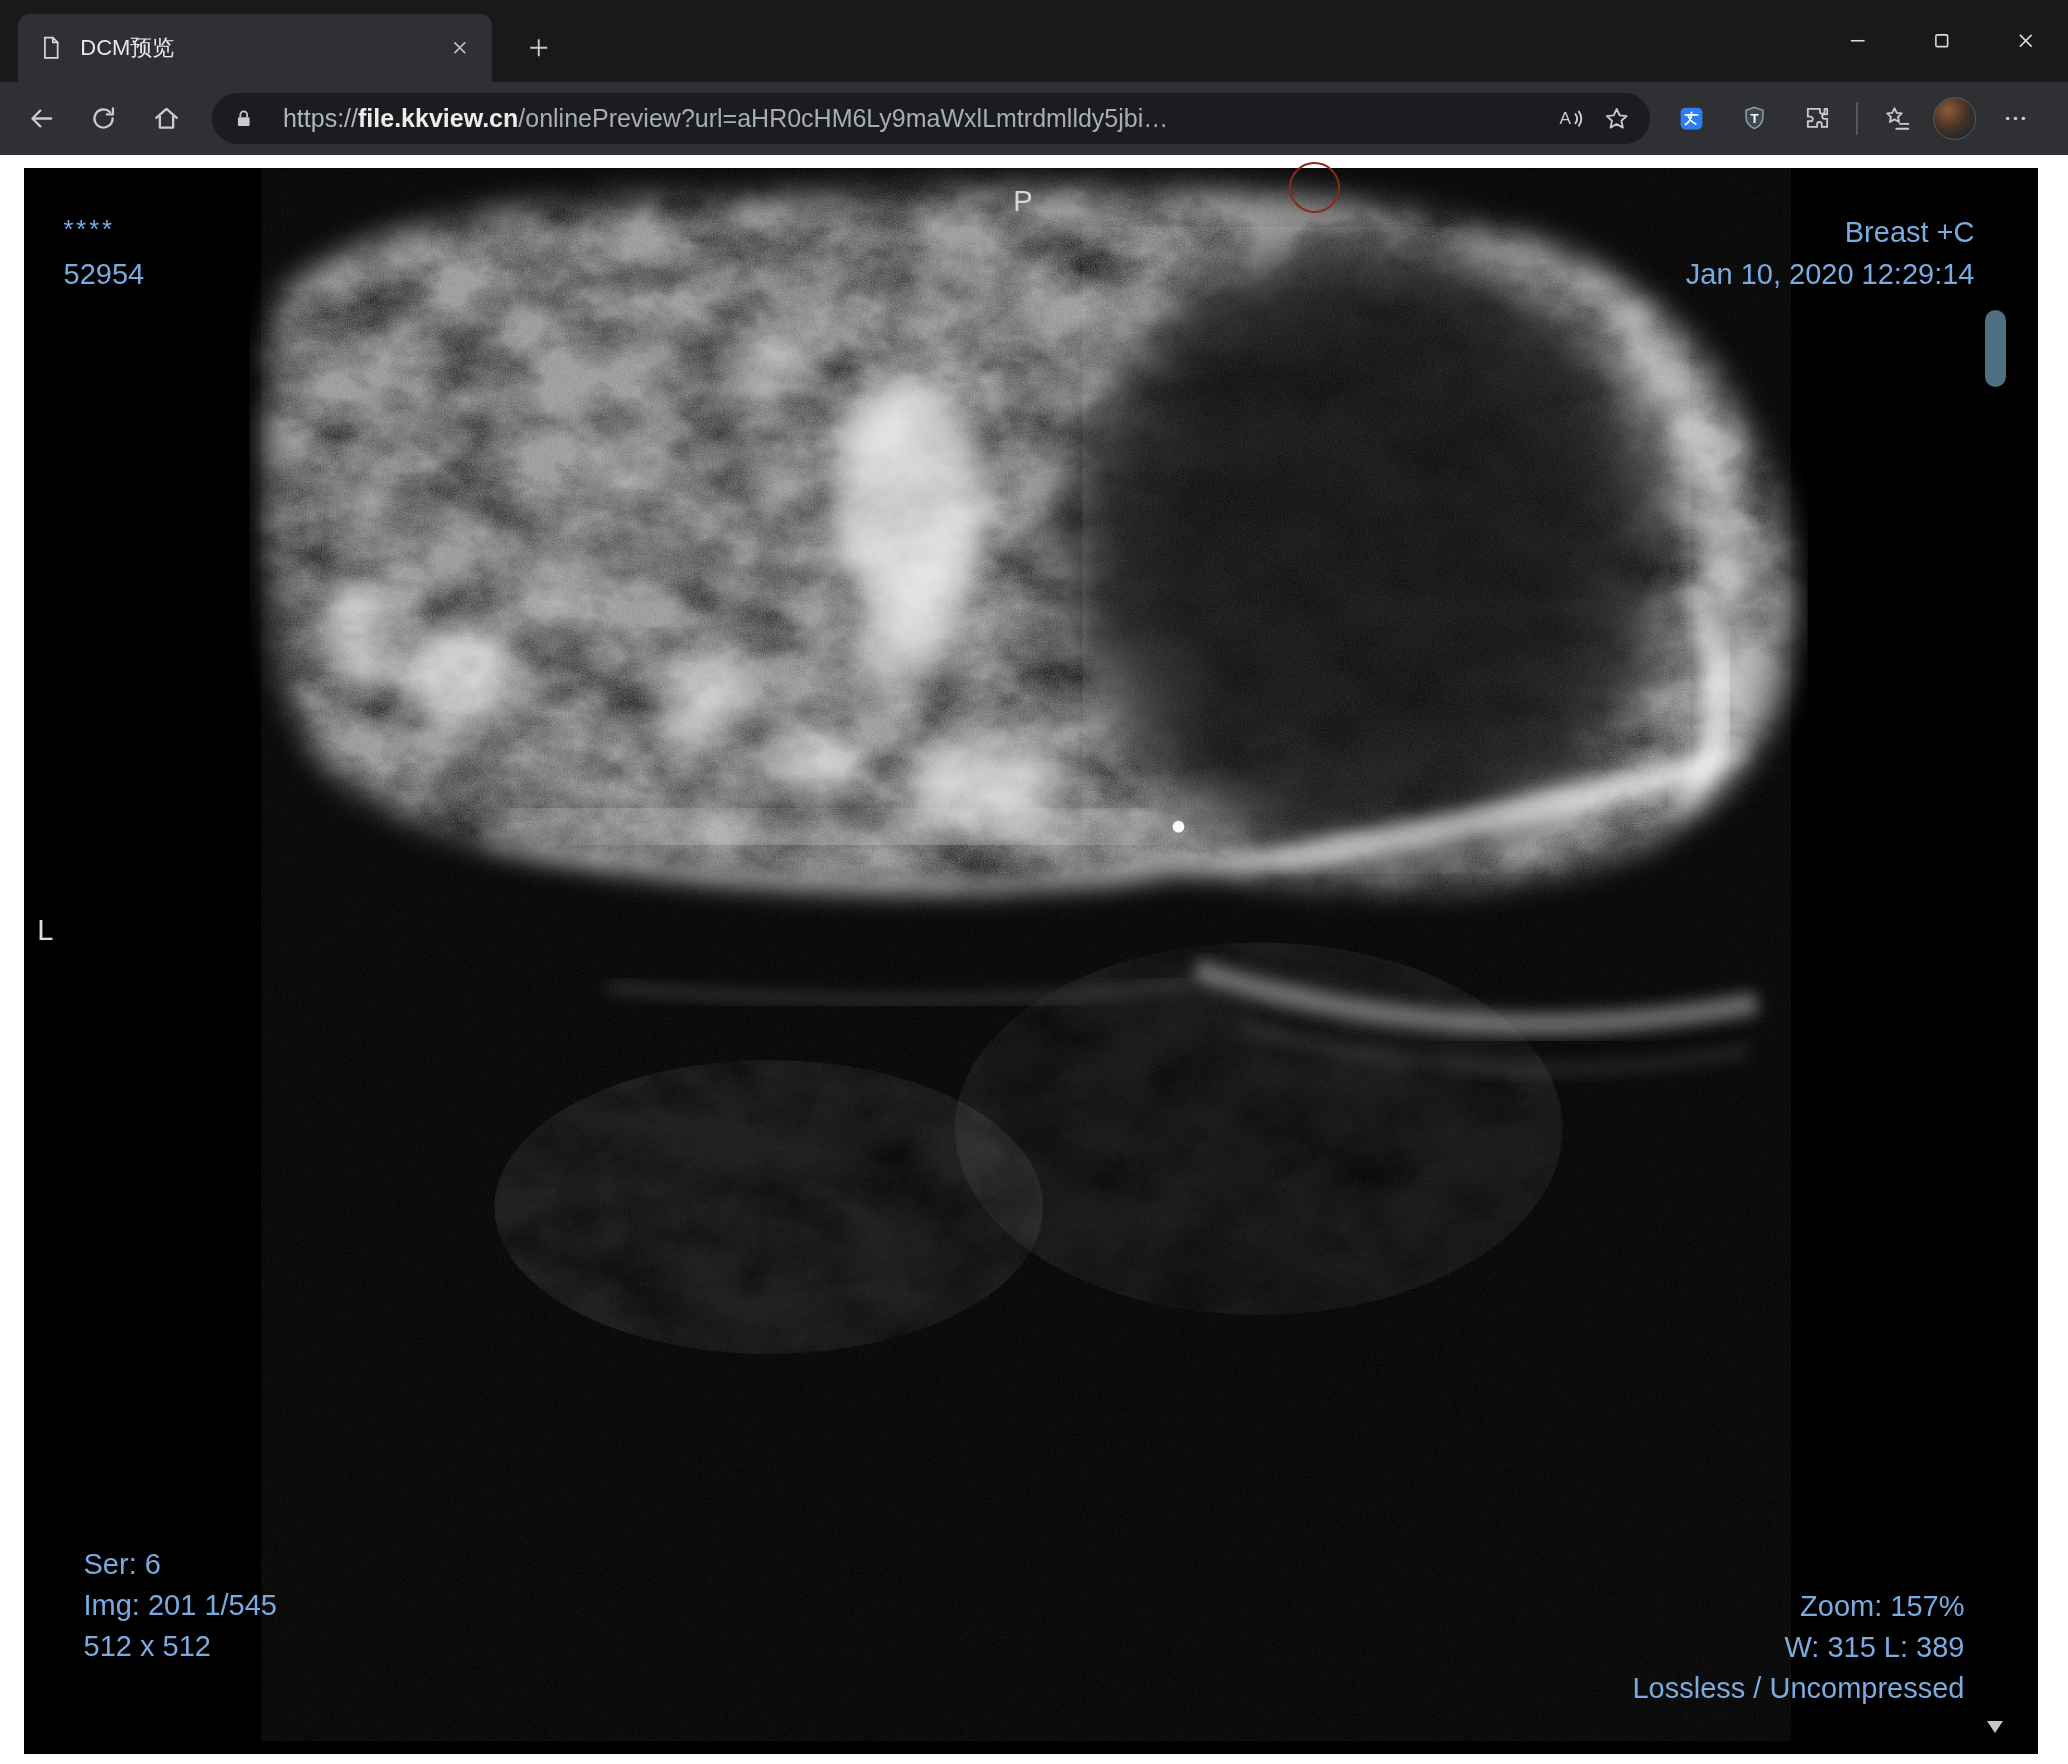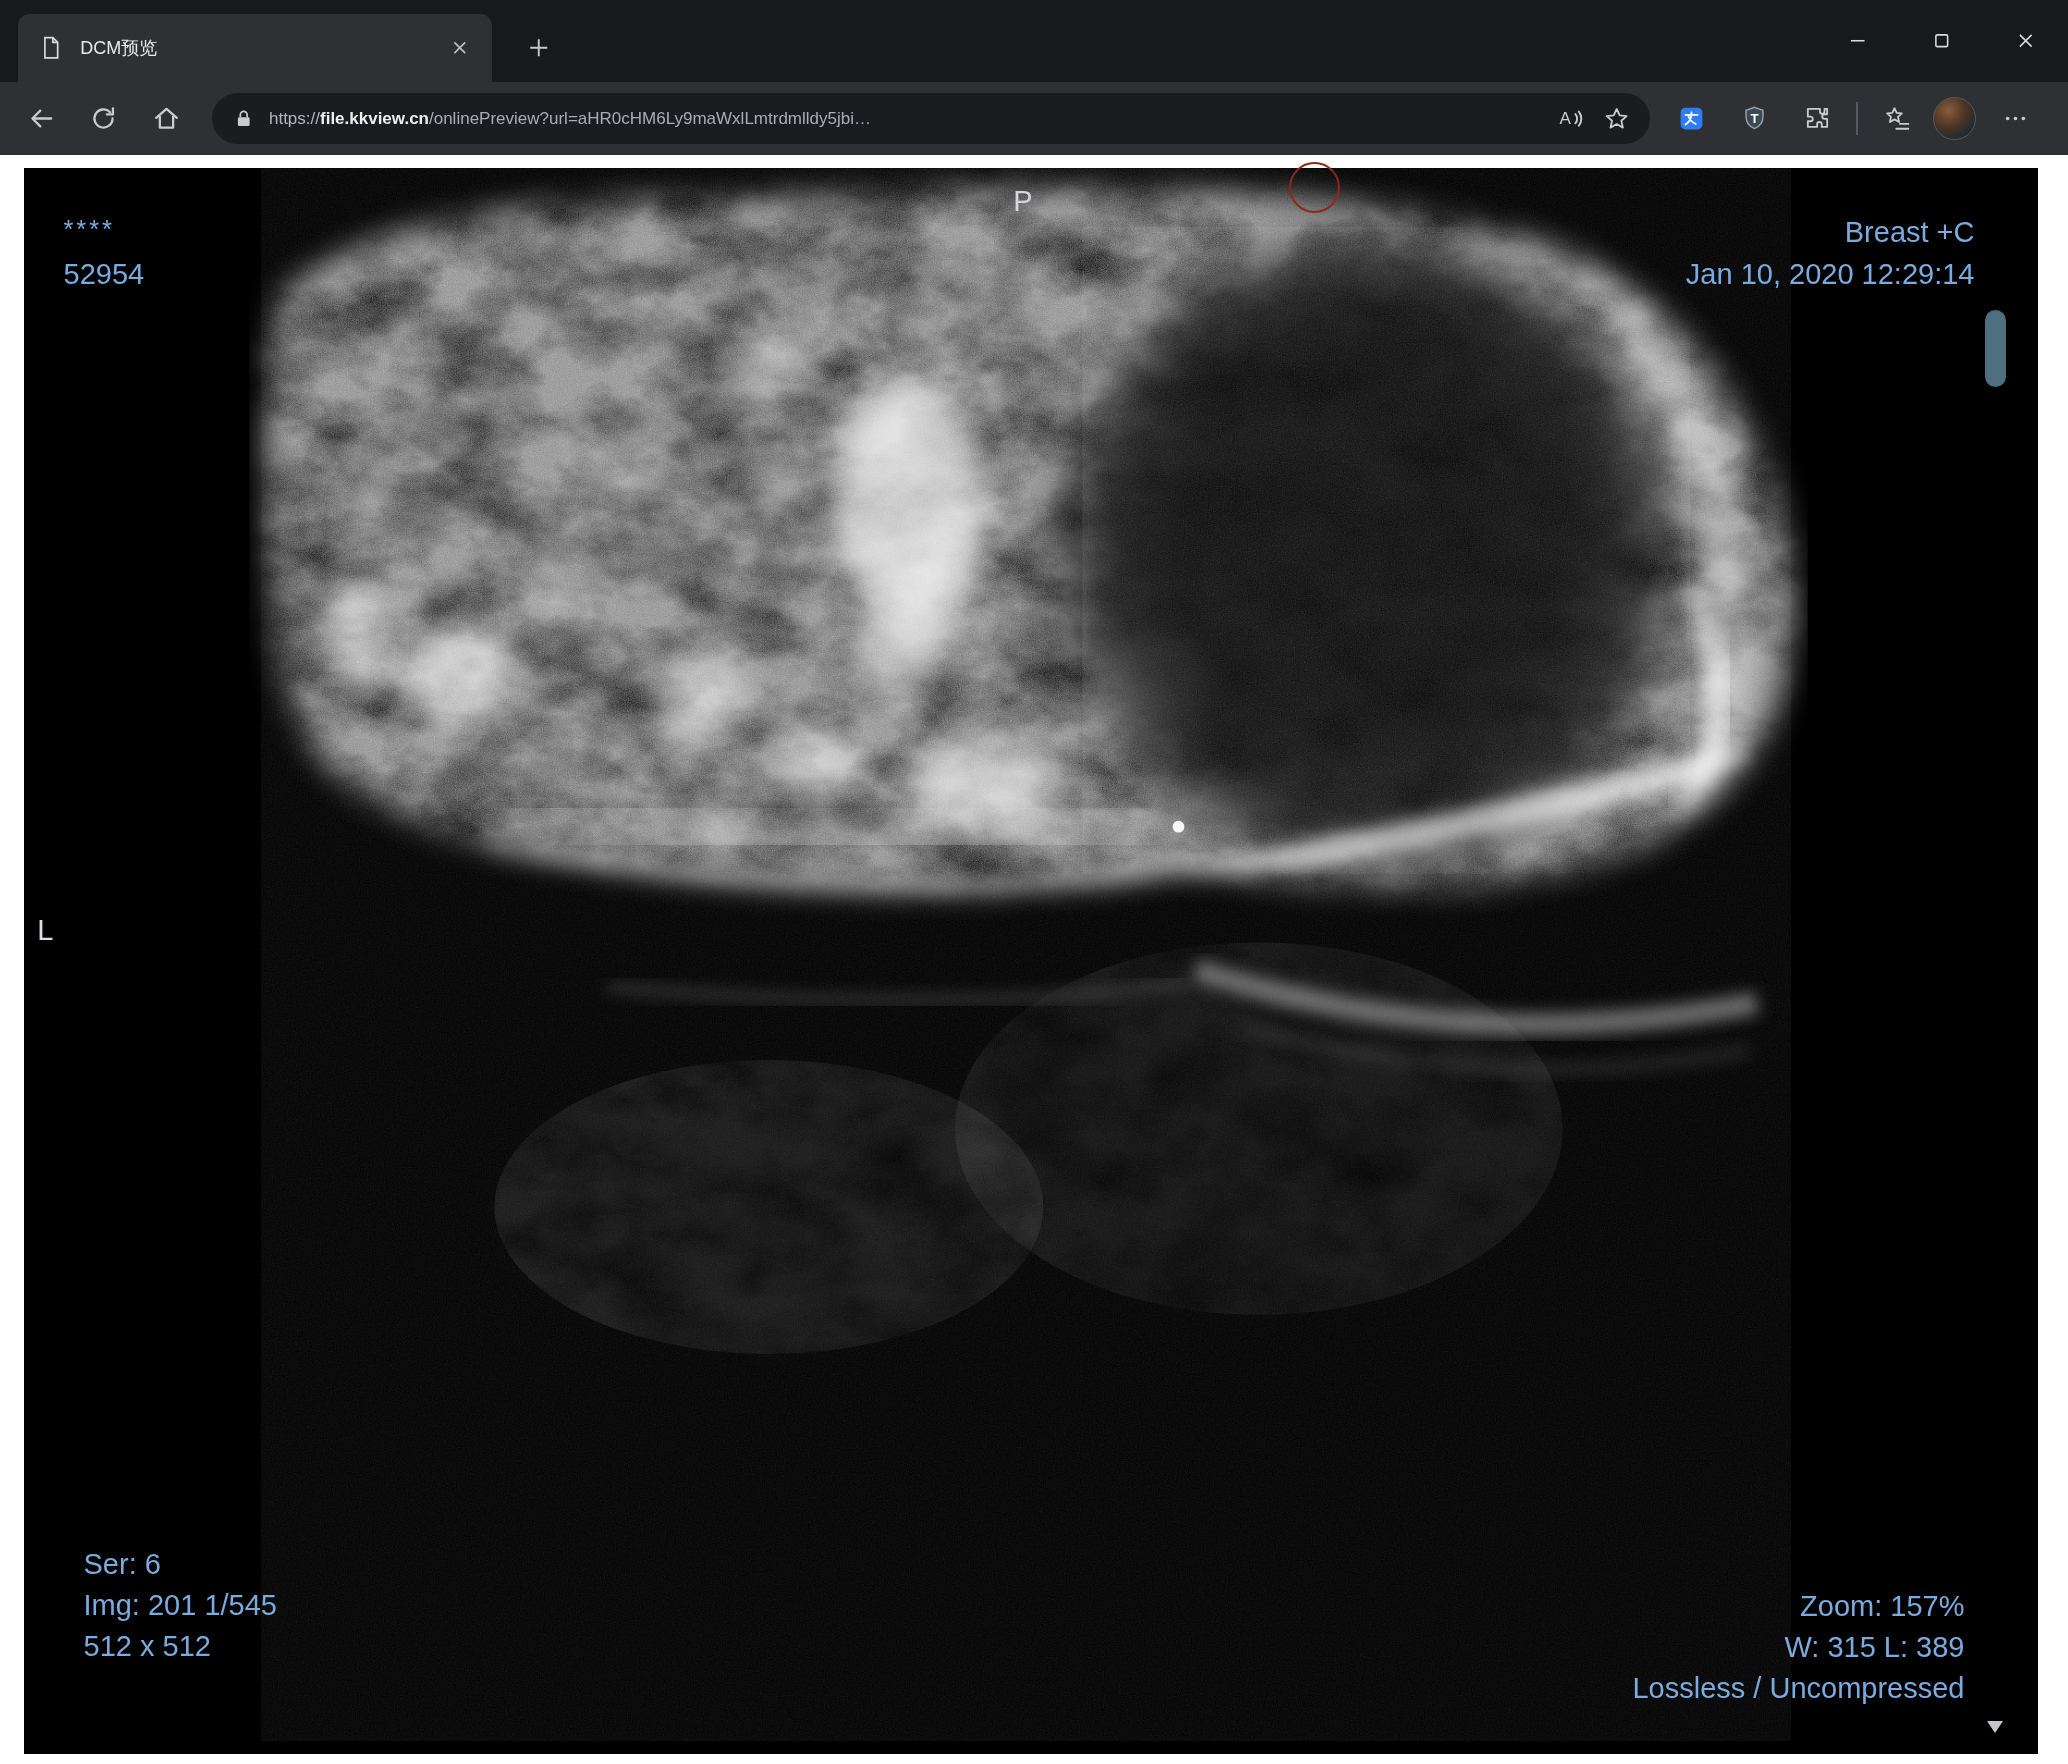--- a/index.html
+++ b/index.html
@@ -10,42 +10,42 @@
   }
   
   .tabstrip{position:absolute;left:0;top:0;right:0;height:82px;background:#18191b;}
   .tab{
     position:absolute;left:17.6px;top:13.7px;width:474px;height:69px;
     background:#2e3033;border-radius:11.8px 11.8px 0 0;
     display:flex;align-items:center;padding:0 11.8px 0 19.6px;box-sizing:border-box;
   }
   .favicon{width:27.4px;height:27.4px;flex:0 0 auto;display:flex;align-items:center;justify-content:center;}
   .favicon svg{width:25.5px;height:25.5px;}
-  .tab-title{flex:1;margin-left:15.7px;color:#e8e9ea;font-size:18px;white-space:nowrap;overflow:hidden;}
+  .tab-title{flex:1;margin-left:15.7px;color:#e8e9ea;font-size:22px;white-space:nowrap;overflow:hidden;}
   .tab-close{width:41px;height:41px;border-radius:7.8px;display:flex;align-items:center;justify-content:center;flex:0 0 auto;}
   .tab-close svg{width:21.6px;height:21.6px;}
   .newtab{position:absolute;left:516px;top:25.5px;width:45px;height:45px;display:flex;align-items:center;justify-content:center;}
   .newtab svg{width:25.5px;height:25.5px;}
   .win-controls{position:absolute;right:0;top:0;height:82px;display:flex;}
   .wbtn{width:84px;height:82px;display:flex;align-items:center;justify-content:center;}
   .wbtn svg{width:23.5px;height:23.5px;}
   
   .navbar{
     position:absolute;top:82px;left:0;right:0;height:73px;background:#2e3033;
     display:flex;align-items:center;padding:0 17.6px 0 13.7px;box-sizing:border-box;
   }
   .nbtn{width:55px;height:55px;border-radius:7.8px;display:flex;align-items:center;justify-content:center;flex:0 0 auto;margin-right:7.8px;}
   .nbtn svg{width:29px;height:29px;}
   .urlbar{
     flex:1;min-width:0;height:51px;margin:0 13.7px 0 9.8px;background:#1b1c1f;border-radius:25.5px;
     display:flex;align-items:center;padding:0 9.8px 0 19.6px;box-sizing:border-box;
   }
   .lock{width:25.5px;height:25.5px;flex:0 0 auto;display:flex;align-items:center;justify-content:center;}
   .lock svg{width:23.5px;height:23.5px;}
-  .url{flex:1;min-width:0;margin-left:12px;font-size:17px;color:#b7bbbf;white-space:nowrap;overflow:hidden;}
+  .url{flex:1;min-width:0;margin-left:26px;font-size:25px;color:#b7bbbf;white-space:nowrap;overflow:hidden;}
   .u-scheme{color:#b2b6ba;}
   .u-host{color:#eceded;font-weight:bold;}
   .u-path{color:#a9adb2;}
   .pbtn{width:47px;height:47px;border-radius:7.8px;display:flex;align-items:center;justify-content:center;flex:0 0 auto;}
   .pbtn svg{width:27.4px;height:27.4px;}
   .divider{width:2px;height:33px;background:#55585c;margin:0 11.8px 0 3.9px;flex:0 0 auto;}
   .avatar{
     width:43px;height:43px;border-radius:50%;flex:0 0 auto;margin-right:11.8px;
     background:radial-gradient(circle at 35% 30%, #8a5c3c 0%, #4a3323 45%, #1d2733 80%, #10141a 100%);
     border:1px solid #565a5e;box-sizing:border-box;

